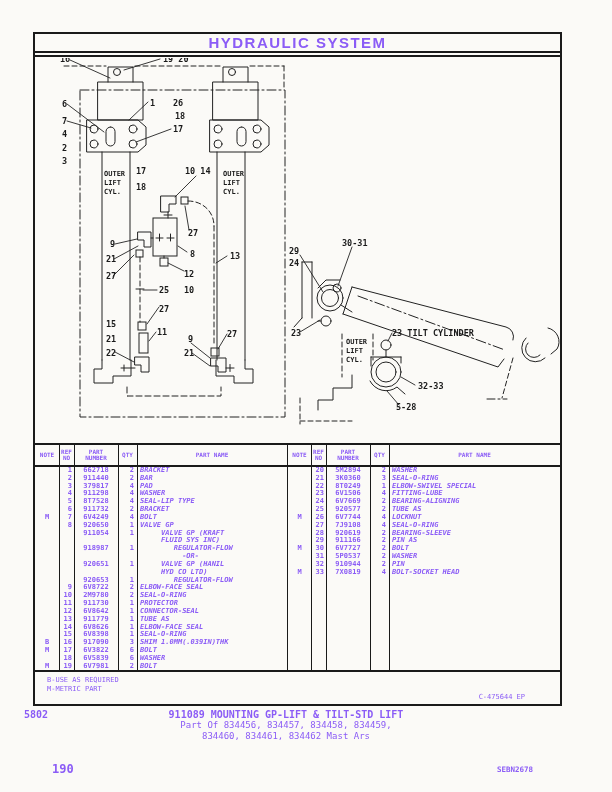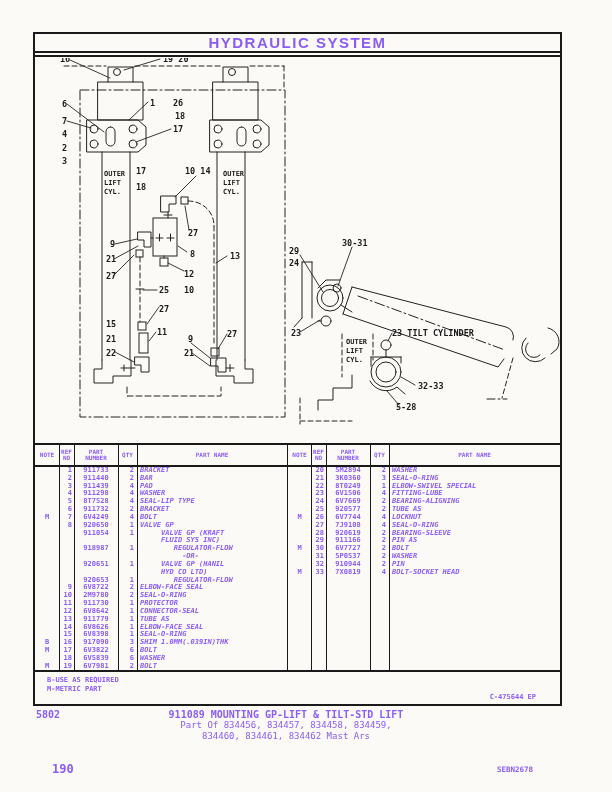--- a/index.html
+++ b/index.html
@@ -30,26 +30,26 @@
   .trow{display:grid;height:7.83px;font-size:7px;font-weight:bold;line-height:7.83px;}
   .half.left .trow{grid-template-columns:24px 15px 44px 19px 1fr;}
   .half.right .trow{grid-template-columns:23px 15px 44px 19px 1fr;}
   .tc{overflow:hidden;white-space:pre;}
   .c-note{text-align:center;}
   .c-ref{text-align:right;padding-right:2px;}
   .c-part{text-align:center;}
   .c-qty{text-align:right;padding-right:3px;}
   .c-name{padding-left:3px;font-style:italic;}
 
-  .legend{position:absolute;left:0;top:638px;right:0;height:32px;font-size:7px;font-weight:bold;line-height:8.5px;border-radius:7px;}
+  .legend{position:absolute;left:0;top:638px;right:11px;height:32px;font-size:7px;font-weight:normal;line-height:8.5px;border-radius:7px;}
   .legend .lines{position:absolute;left:12px;top:4px;}
   .legend .form-number{position:absolute;right:24px;bottom:3px;font-size:7px;}
 
   .footer{position:absolute;left:0;top:708px;width:612px;font-weight:bold;}
-  .section-num{position:absolute;left:36px;top:1px;font-size:10px;}
+  .section-num{position:absolute;left:24px;top:1px;font-size:10px;}
   .caption{position:absolute;left:36px;top:2px;width:500px;text-align:center;font-size:9px;line-height:10.3px;font-weight:normal;}
   .cap-title{font-size:10px;font-weight:bold;}
   .page-num{position:absolute;left:52px;top:54px;font-size:12px;}
   .doc-num{position:absolute;left:497px;top:57px;font-size:7.5px;}
 </style>
 </head>
 <body>
 
 <div class="page">
   <div class="sheet">
@@ -241,35 +241,35 @@
               <span>QTY</span>
             </div>
           <div class="hc">
               <span>PART NAME</span>
             </div>
         </div>
         <div class="tbody" id="left-body">
             <div class="trow">
               <div class="tc c-note"></div>
               <div class="tc c-ref">1</div>
-              <div class="tc c-part">911733</div>
+              <div class="tc c-part">662718</div>
               <div class="tc c-qty">2</div>
               <div class="tc c-name">BRACKET</div>
             </div>
             <div class="trow">
               <div class="tc c-note"></div>
               <div class="tc c-ref">2</div>
               <div class="tc c-part">911440</div>
               <div class="tc c-qty">2</div>
               <div class="tc c-name">BAR</div>
             </div>
             <div class="trow">
               <div class="tc c-note"></div>
               <div class="tc c-ref">3</div>
-              <div class="tc c-part">911439</div>
+              <div class="tc c-part">379817</div>
               <div class="tc c-qty">4</div>
               <div class="tc c-name">PAD</div>
             </div>
             <div class="trow">
               <div class="tc c-note"></div>
               <div class="tc c-ref">4</div>
               <div class="tc c-part">911298</div>
               <div class="tc c-qty">4</div>
               <div class="tc c-name">WASHER</div>
             </div>

